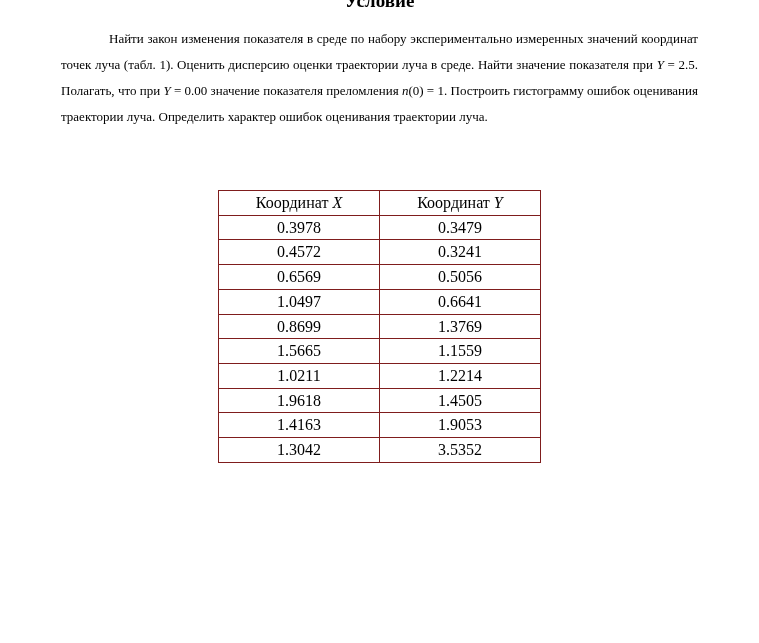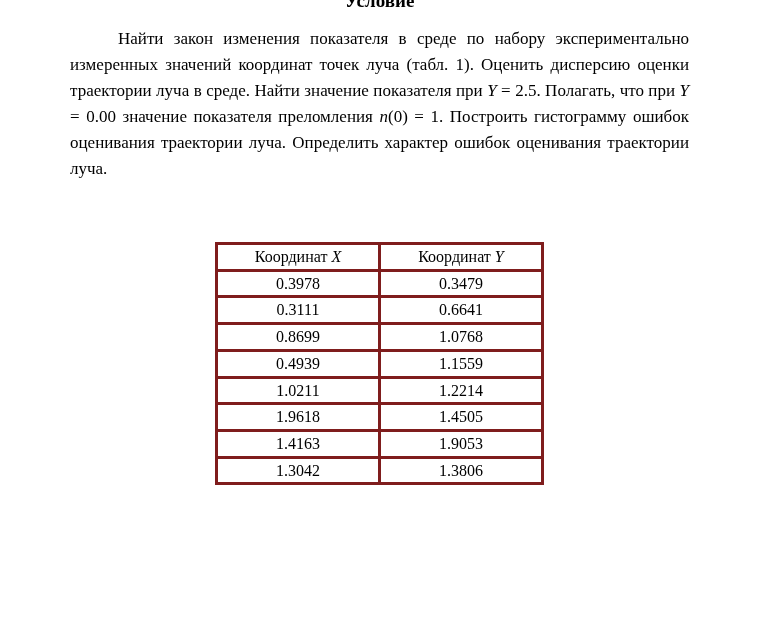--- a/index.html
+++ b/index.html
@@ -19,37 +19,37 @@
     padding: 0 57px;
   }
   .title {
     text-align: center;
     font-weight: bold;
     font-size: 19px;
     line-height: 22px;
     margin: -10px 0 14px 0;
   }
   .para {
-    font-size: 17px;
+    font-size: 13px;
     line-height: 26px;
     text-align: justify;
     text-indent: 48px;
-    margin: 13px;
+    margin: 4px;
   }
   .var {
     font-style: italic;
   }
   table.data-table {
     border-collapse: collapse;
     margin: 60px auto 0 auto;
     font-size: 16px;
   }
   table.data-table th,
   table.data-table td {
-    border: 3px solid #7f1d1d;
+    border: 1px solid #7f1d1d;
     width: 160px;
     height: 23.7px;
     line-height: 23.7px;
     padding: 0;
     text-align: center;
     font-weight: normal;
     white-space: nowrap;
   }
 </style>
 </head>
@@ -69,56 +69,64 @@
       </tr>
     </thead>
     <tbody>
 
 
         <tr>
           <td>0.3978</td>
           <td>0.3479</td>
         </tr>
 
-
+        <tr>
+          <td>0.4572</td>
+          <td>0.3241</td>
+        </tr>
 
 
         <tr>
-          <td>0.3111</td>
+          <td>0.6569</td>
+          <td>0.5056</td>
+        </tr>
+
+        <tr>
+          <td>1.0497</td>
           <td>0.6641</td>
         </tr>
 
 
         <tr>
           <td>0.8699</td>
-          <td>1.0768</td>
+          <td>1.3769</td>
         </tr>
 
         <tr>
-          <td>0.4939</td>
+          <td>1.5665</td>
           <td>1.1559</td>
         </tr>
 
         <tr>
           <td>1.0211</td>
           <td>1.2214</td>
         </tr>
 
         <tr>
           <td>1.9618</td>
           <td>1.4505</td>
         </tr>
 
         <tr>
           <td>1.4163</td>
           <td>1.9053</td>
         </tr>
 
         <tr>
           <td>1.3042</td>
-          <td>1.3806</td>
+          <td>3.5352</td>
         </tr>
 
 
       </tbody>
   </table>
 
 </div>
 
 </body></html>

